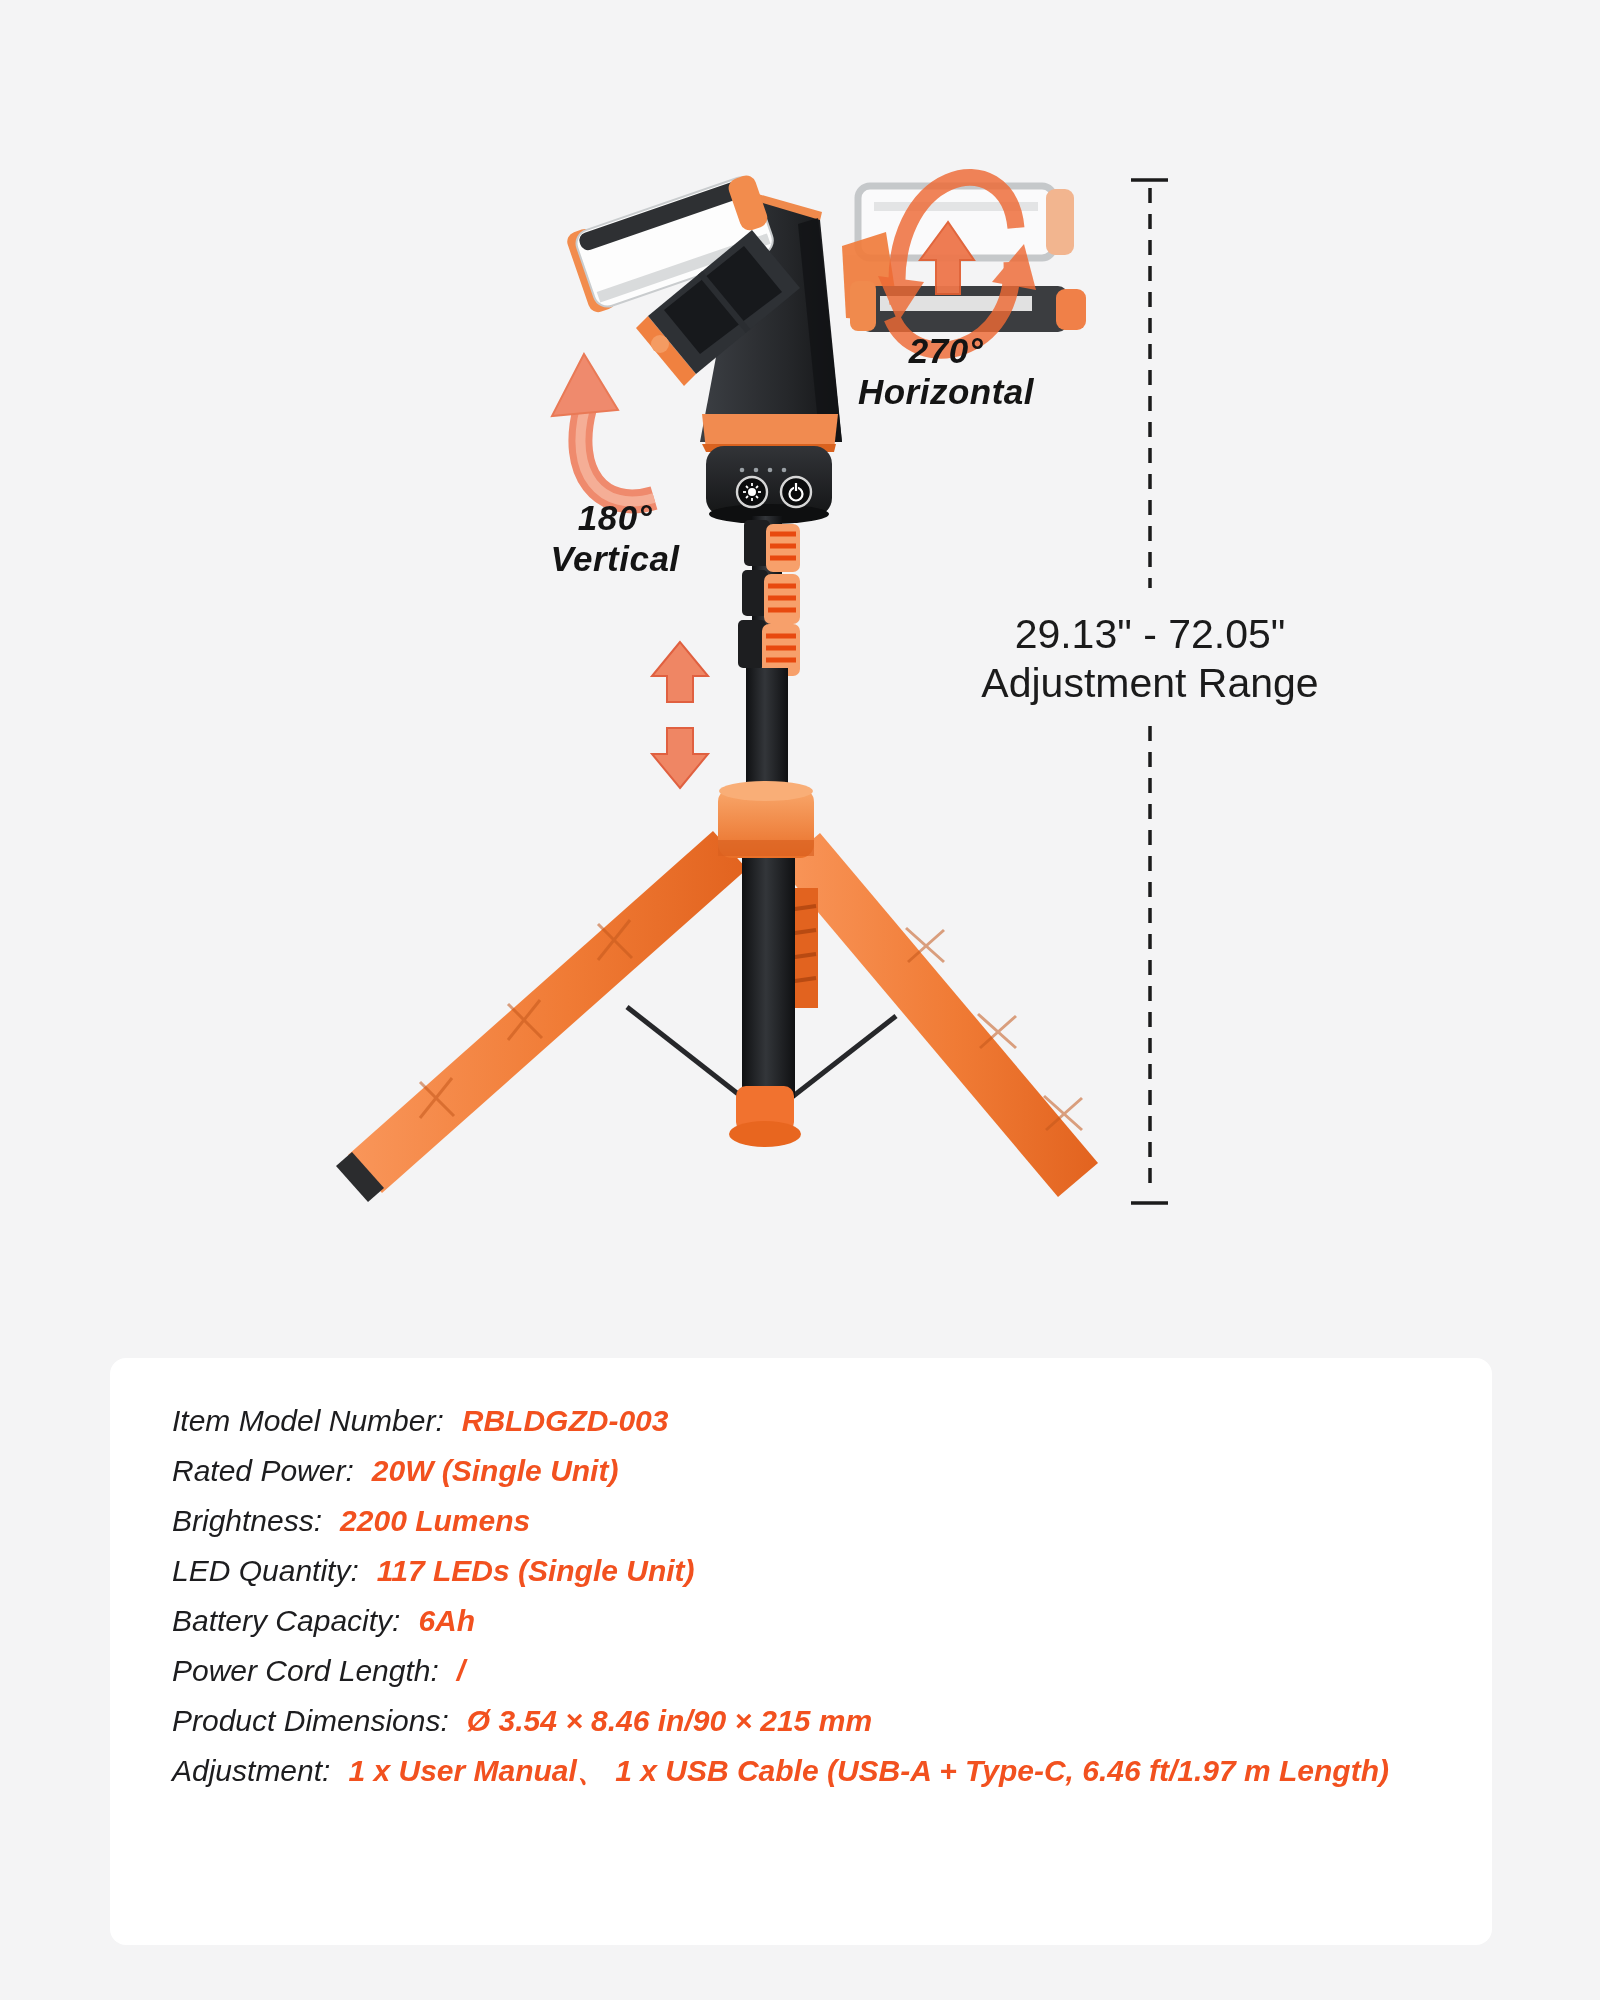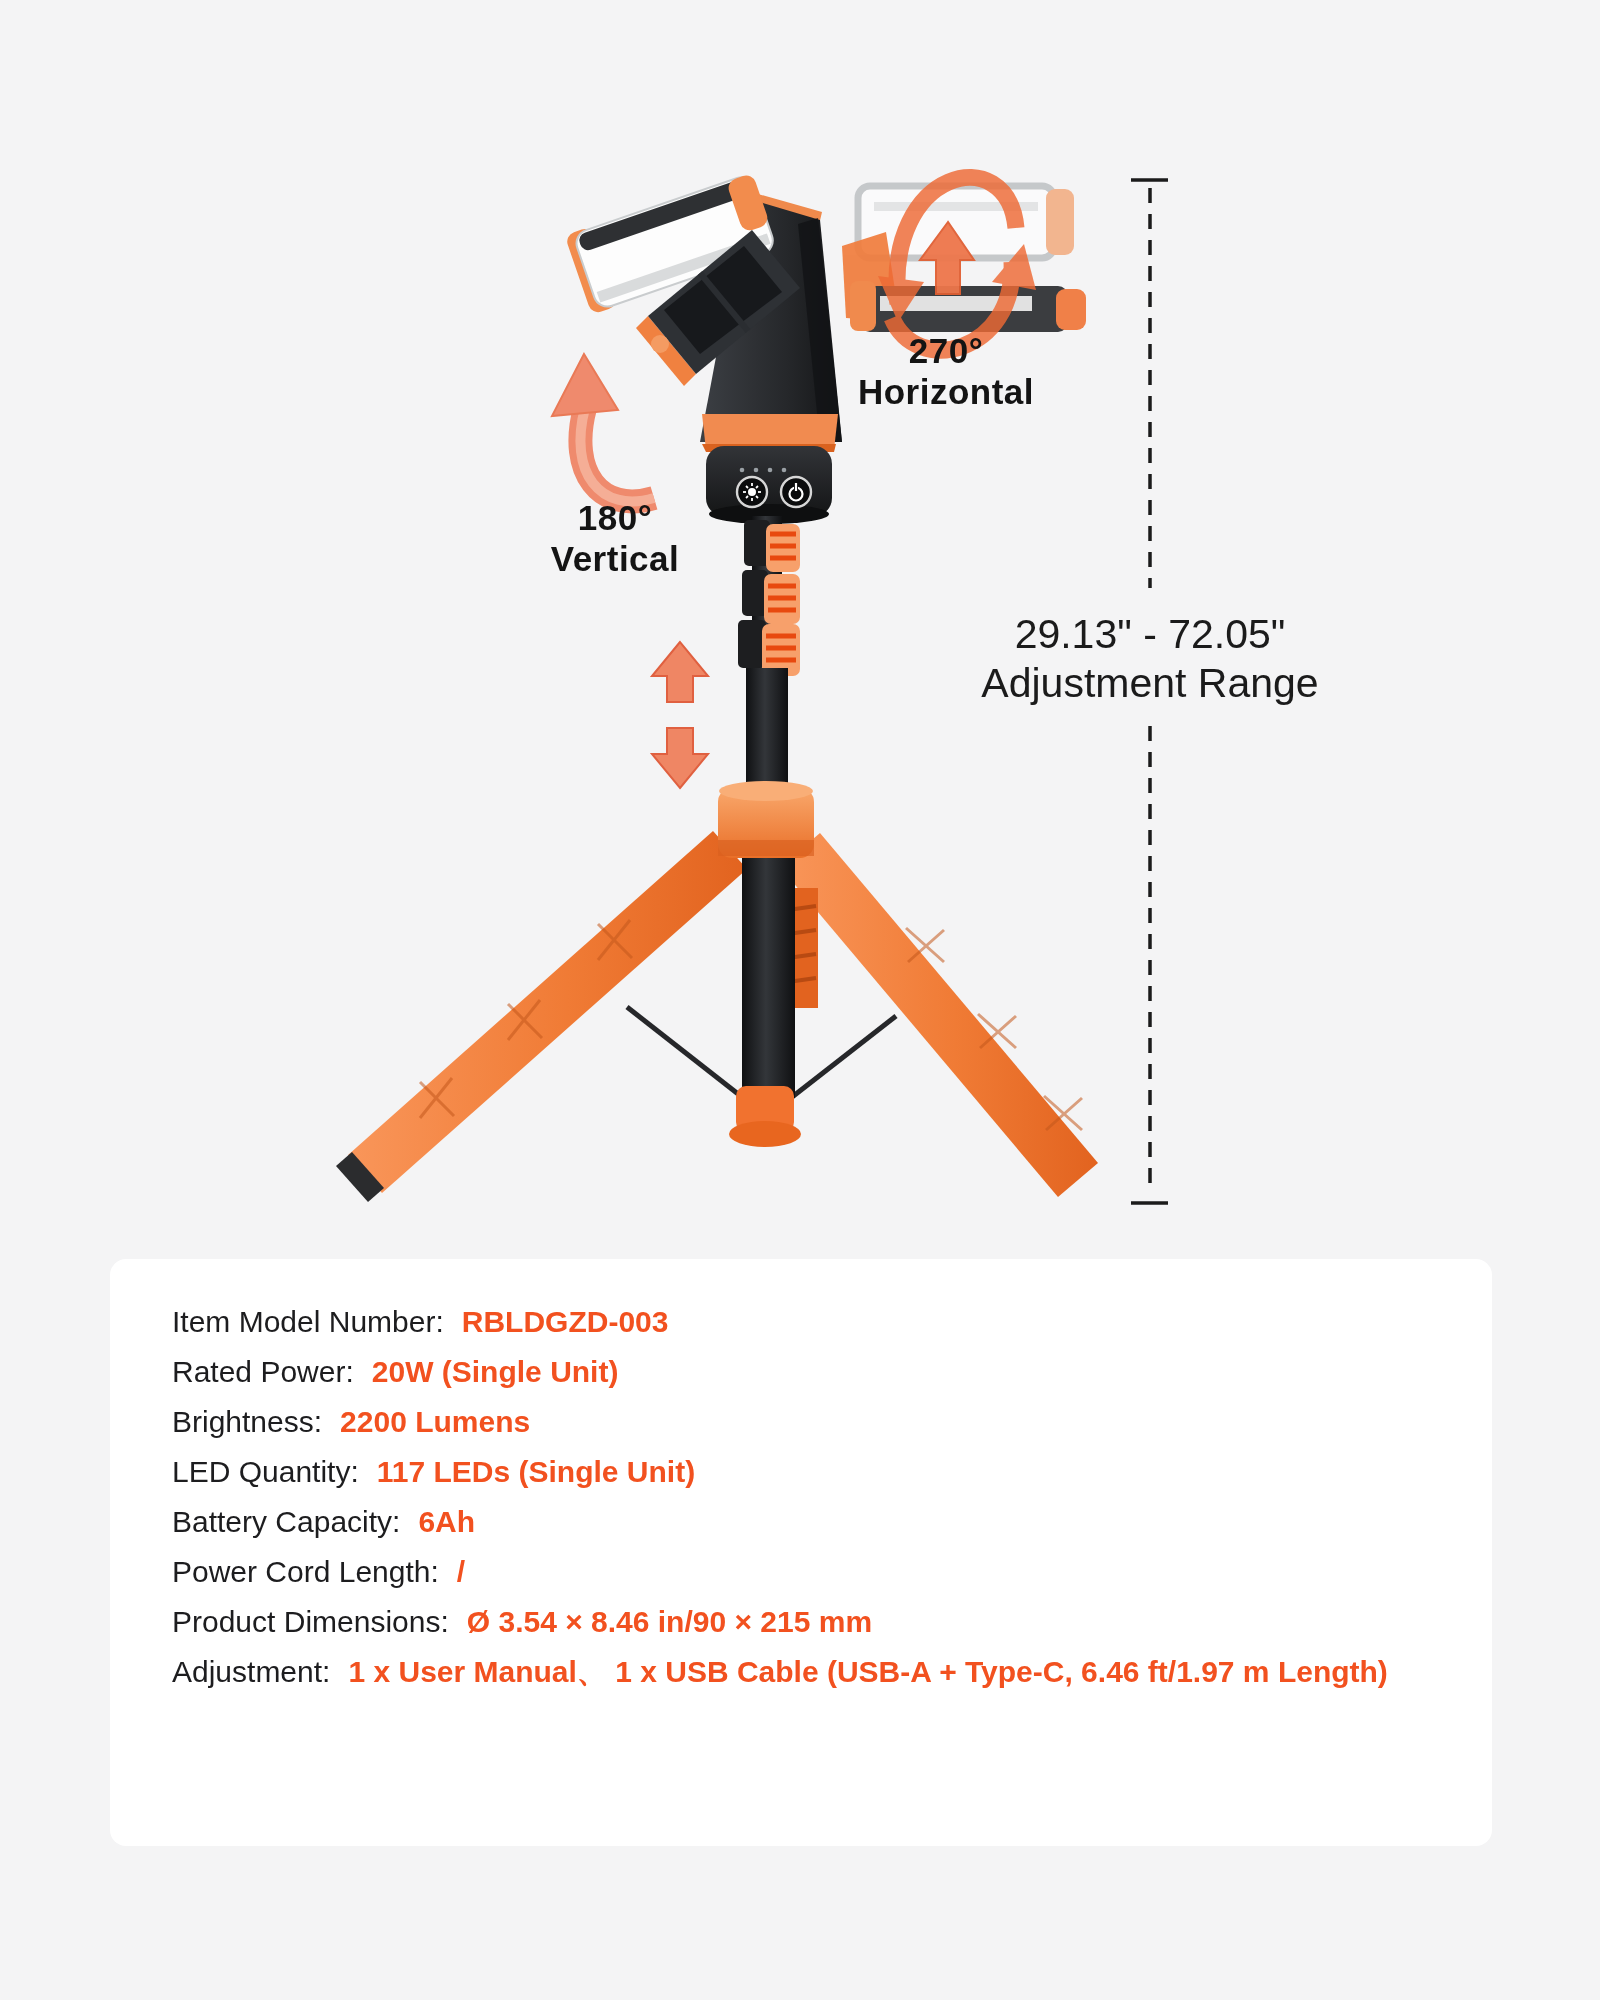--- a/index.html
+++ b/index.html
@@ -7,31 +7,31 @@
     width:1600px;height:2000px;position:relative;overflow:hidden;
     background:#F4F4F5;
     font-family:"Liberation Sans","DejaVu Sans",sans-serif;
     color:#1a1a1a;
   }
   .stage{position:absolute;left:0;top:0;width:1600px;height:1280px;}
   .stage svg{position:absolute;left:0;top:0;}
   .callout{
     position:absolute;transform:translateX(-50%);
     text-align:center;font-weight:bold;color:#141414;
-    font-size:35px;line-height:41px;letter-spacing:0.5px;
+    font-size:35px;line-height:41px;letter-spacing:0.5px;font-style:italic;
   }
   .dim-label{
     position:absolute;transform:translateX(-50%);
     text-align:center;font-weight:400;color:#1b1b1b;
     font-size:41px;line-height:49px;
   }
   .spec-box{
-    position:absolute;left:110px;top:1259px;width:1382px;height:587px;
+    position:absolute;left:110px;top:1358px;width:1382px;height:587px;
     background:#ffffff;border-radius:16px;
-    box-sizing:border-box;padding:38px 40px 0 62px;
+    box-sizing:border-box;padding:38px 40px 0 62px;font-style:italic;
   }
   .spec-row{
     height:50px;line-height:50px;font-size:30px;white-space:nowrap;
   }
   .spec-label{color:#1d1d1f;}
   .spec-value{color:var(--accent,#F2511F);font-weight:bold;margin-left:18px;}
 </style>
 </head>
 <body style="background: rgb(244, 244, 245);">
 

